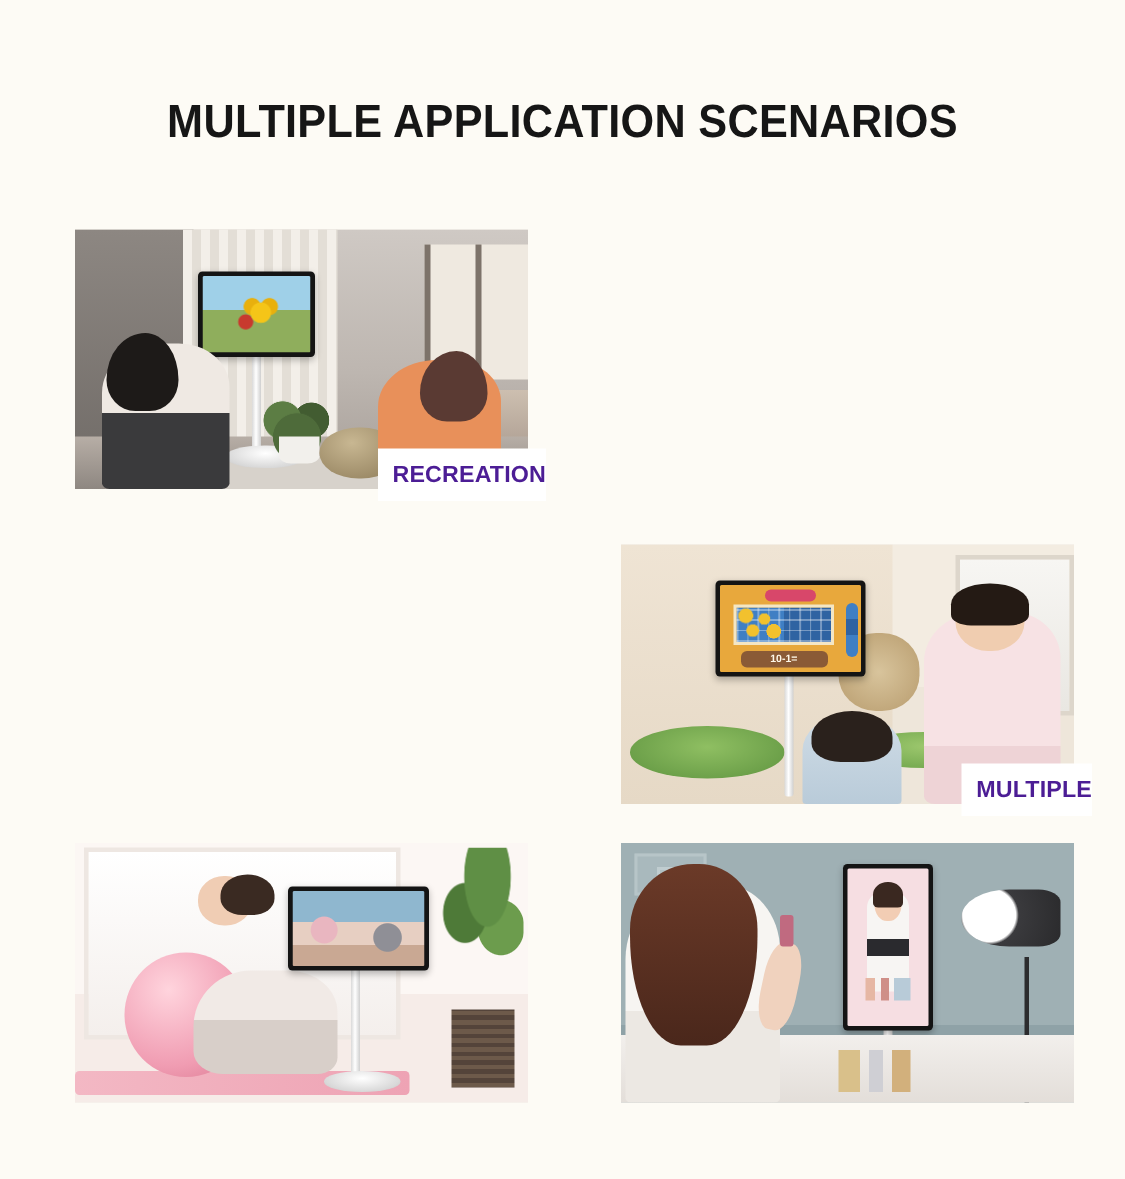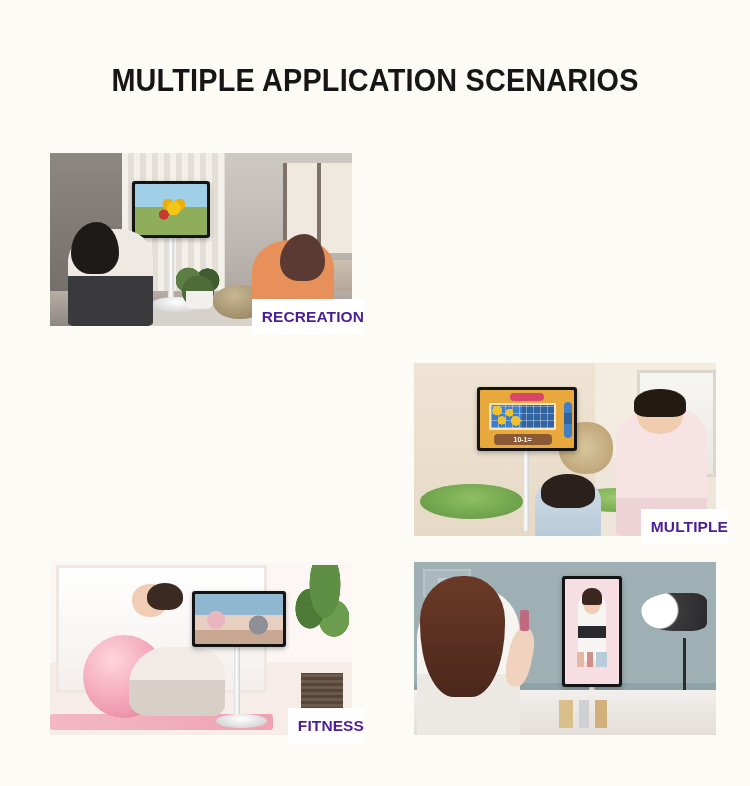--- a/index.html
+++ b/index.html
@@ -412,21 +412,20 @@
         <div class="woman-body"></div>
         <div class="woman-head"></div>
         <div class="pony"></div>
         <div class="stand-pole" style="left:61%;top:48%;width:6px;height:44%;"></div>
         <div class="stand-base" style="left:55%;bottom:4%;width:17%;height:8%;"></div>
         <div class="screen-frame tvframe">
           <div class="screen-inner tvpic"></div>
         </div>
       </div>
     </div>
-    <div class="scenario-label">FITNESS</div>
   </div>
 
   <div class="scenario-card col-2 row-3">
     <div class="photo">
       <div class="scene s6">
         <div class="panel"></div>
         <div class="panel2"></div>
         <div class="lightstand"></div>
         <div class="lighthead"></div>
         <div class="stand-pole" style="left:58%;top:70%;width:6px;height:22%;"></div>

